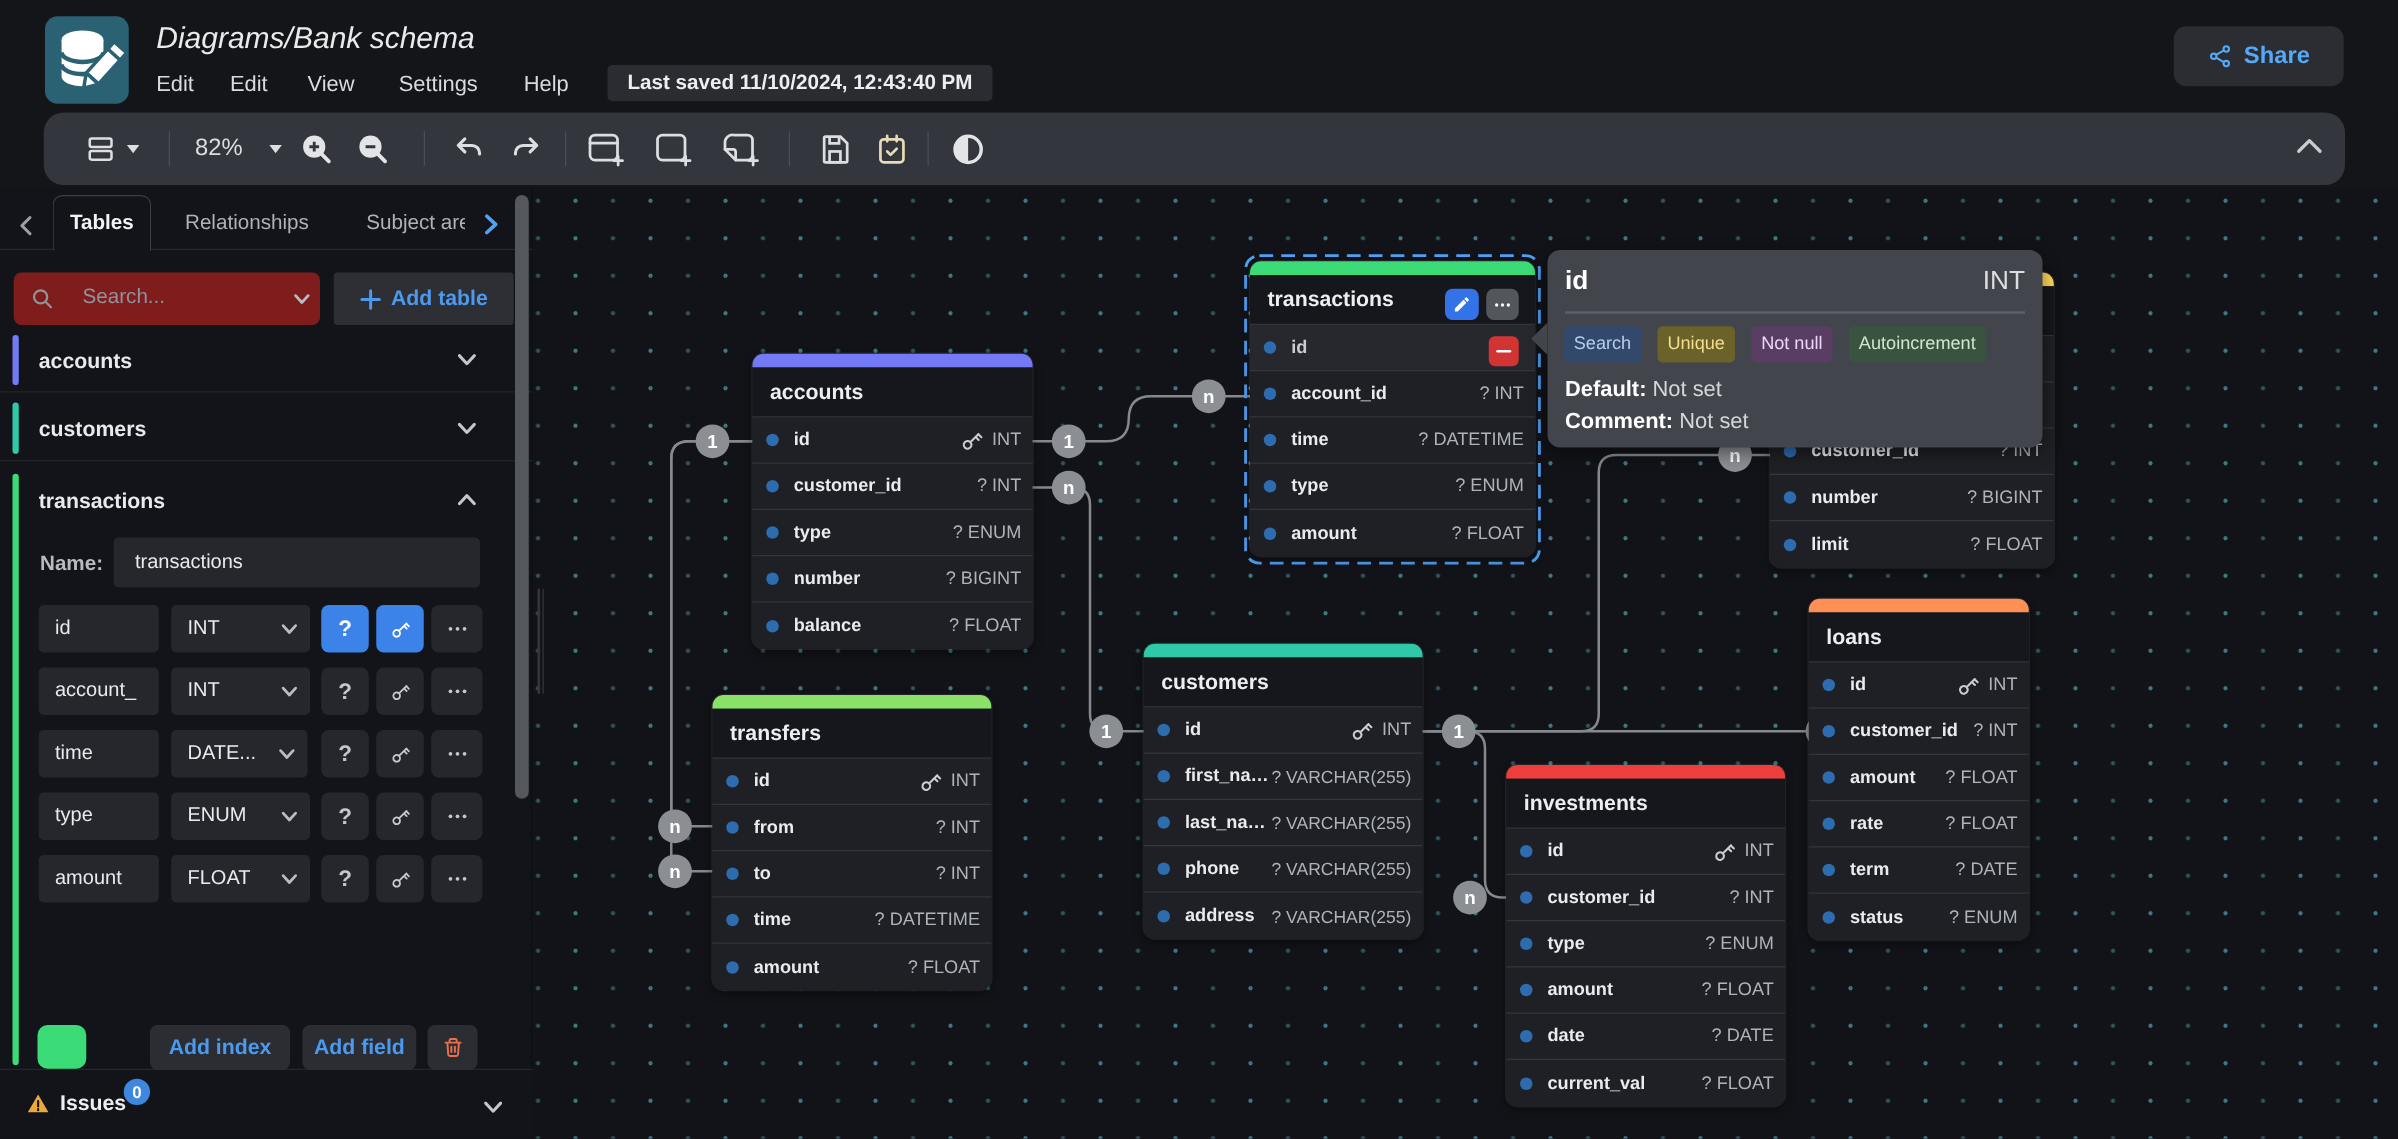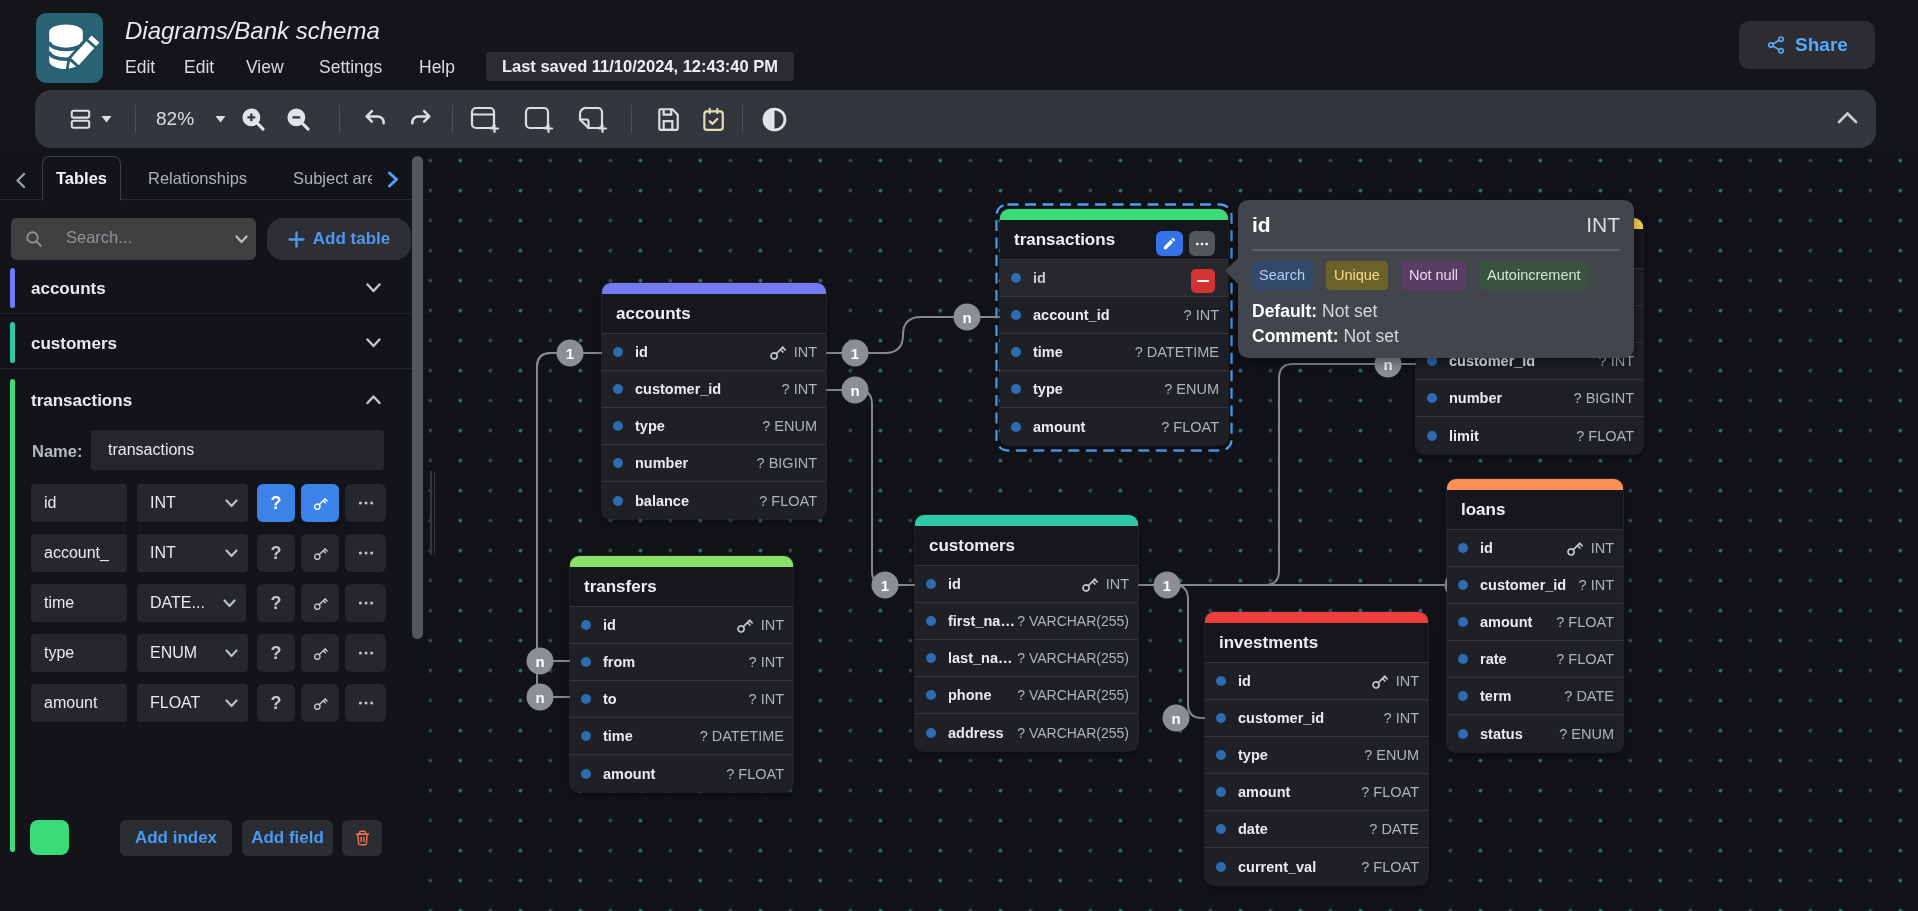--- a/index.html
+++ b/index.html
@@ -20,22 +20,22 @@
 #toolbar { position:absolute; left:35px; top:0px; width:1841px; height:58px; background:#33363c; border-radius:16px; display:flex; align-items:center; }
 .tdiv { width:1px; height:28px; background:#4b4e54; }
 .ticon { display:flex; align-items:center; justify-content:center; }
 #tchev { position:absolute; right:18px; top:20px; }
 
 
 #sidebar { position:absolute; left:0; top:150px; width:426px; height:761px; background:#131419; z-index:25; border-right:1px solid #0c0d10; }
 #tabrow { position:absolute; left:0; top:0; width:426px; height:50px; border-bottom:1px solid #26272d; }
 #tabtables { position:absolute; left:42px; top:6px; width:79px; height:45px; border:1px solid #3c3e44; border-bottom:1px solid #131419; border-radius:8px 8px 0 0; color:#f2f3f5; font-weight:bold; font-size:16.5px; text-align:center; line-height:43px; background:#131419; }
 .tabtxt { position:absolute; top:19px; font-size:16.5px; color:#aeb2b8; }
-#srchbox { position:absolute; left:11px; top:68px; width:245px; height:42px; background:#404040; border-radius:6px; }
-#addtblbtn { position:absolute; left:267px; top:68px; width:144px; height:42px; background:#2d2f35; border-radius:16px; color:#4b9af0; font-weight:bold; font-size:17px; display:flex; align-items:center; justify-content:center; gap:8px; }
+#srchbox { position:absolute; left:11px; top:68px; width:245px; height:42px; background:#7f1d1d; border-radius:6px; }
+#addtblbtn { position:absolute; left:267px; top:68px; width:144px; height:42px; background:#2d2f35; border-radius:3px; color:#4b9af0; font-weight:bold; font-size:17px; display:flex; align-items:center; justify-content:center; gap:8px; }
 .acc { position:absolute; left:0; width:426px; border-bottom:1px solid #232429; }
 .stripe { position:absolute; left:10px; top:0; bottom:0; width:5px; border-radius:3px; }
 .accttl { position:absolute; left:31px; font-weight:bold; font-size:17px; color:#e8eaed; }
 .accchev { position:absolute; left:366px; }
 .inp { background:#26272c; border-radius:4px; position:absolute; color:#e8eaed; font-size:16px; }
 .fbtn { position:absolute; background:#26272c; border-radius:6px; display:flex; align-items:center; justify-content:center; }
 .fbtn.blue { background:#3b83e8; }
 #issues { position:absolute; left:0; top:705px; width:426px; height:56px; border-top:1px solid #26272d; background:#131419; }
 #sscroll { position:absolute; left:412px; top:6px; width:11px; height:483px; background:#54575d; border-radius:6px; }
 
@@ -635,17 +635,28 @@
       </div>
   <div class="abs" style="left:30px;top:670px;width:39px;height:35px;background:#3bdc78;border-radius:8px;z-index:26"></div>
   <div class="abs" style="left:120px;top:670px;width:112px;height:36px;background:#2b2d32;border-radius:6px;color:#4b9af0;font-weight:bold;font-size:17px;text-align:center;line-height:36px;z-index:26">Add index</div>
   <div class="abs" style="left:242px;top:670px;width:91px;height:36px;background:#2b2d32;border-radius:6px;color:#4b9af0;font-weight:bold;font-size:17px;text-align:center;line-height:36px;z-index:26">Add field</div>
   <div class="abs" style="left:342px;top:670px;width:40px;height:36px;background:#2b2d32;border-radius:6px;z-index:26;display:flex;align-items:center;justify-content:center">
     <svg width="17" height="18" viewBox="0 0 24 24" fill="none" stroke="#e8714c" stroke-width="2.2" stroke-linecap="round">
           <path d="M3.5 6.5 h17 M8 6.5 V4 a1.5 1.5 0 0 1 1.5-1.5 h5 A1.5 1.5 0 0 1 16 4 v2.5 M5.5 6.5 l1 13.5 a1.8 1.8 0 0 0 1.8 1.5 h7.4 a1.8 1.8 0 0 0 1.8-1.5 l1-13.5 M10 11 v6 M14 11 v6"></path>
         </svg>
   </div>
 
+  <div id="issues">
+    <svg class="abs" style="left:21px;top:18px" width="19" height="18" viewBox="0 0 24 24">
+          <path d="M12 2.2 L23 21 H1z" fill="#eba937"></path>
+          <path d="M12 9 v6 M12 17.6 v1.2" stroke="#131419" stroke-width="2.2" stroke-linecap="round"></path>
+        </svg>
+    <span class="abs" style="left:48px;top:17px;font-size:17px;font-weight:bold;color:#eceef1">Issues</span>
+    <span class="abs" style="left:99px;top:7px;width:21px;height:21px;border-radius:50%;background:#3e87e0;color:#fff;font-size:13.5px;font-weight:bold;text-align:center;line-height:21px">0</span>
+    <svg class="abs" style="left:387px;top:25px" width="15" height="10" viewBox="0 0 15 10" fill="none" stroke="#c3c7cc" stroke-width="2.4" stroke-linecap="round" stroke-linejoin="round">
+          <path d="M1.5 1.5 L7.5 8 L13.5 1.5"></path>
+        </svg>
+  </div>
   <div id="sscroll"></div>
 
 </div>
 
 </div>
 
 </body></html>

